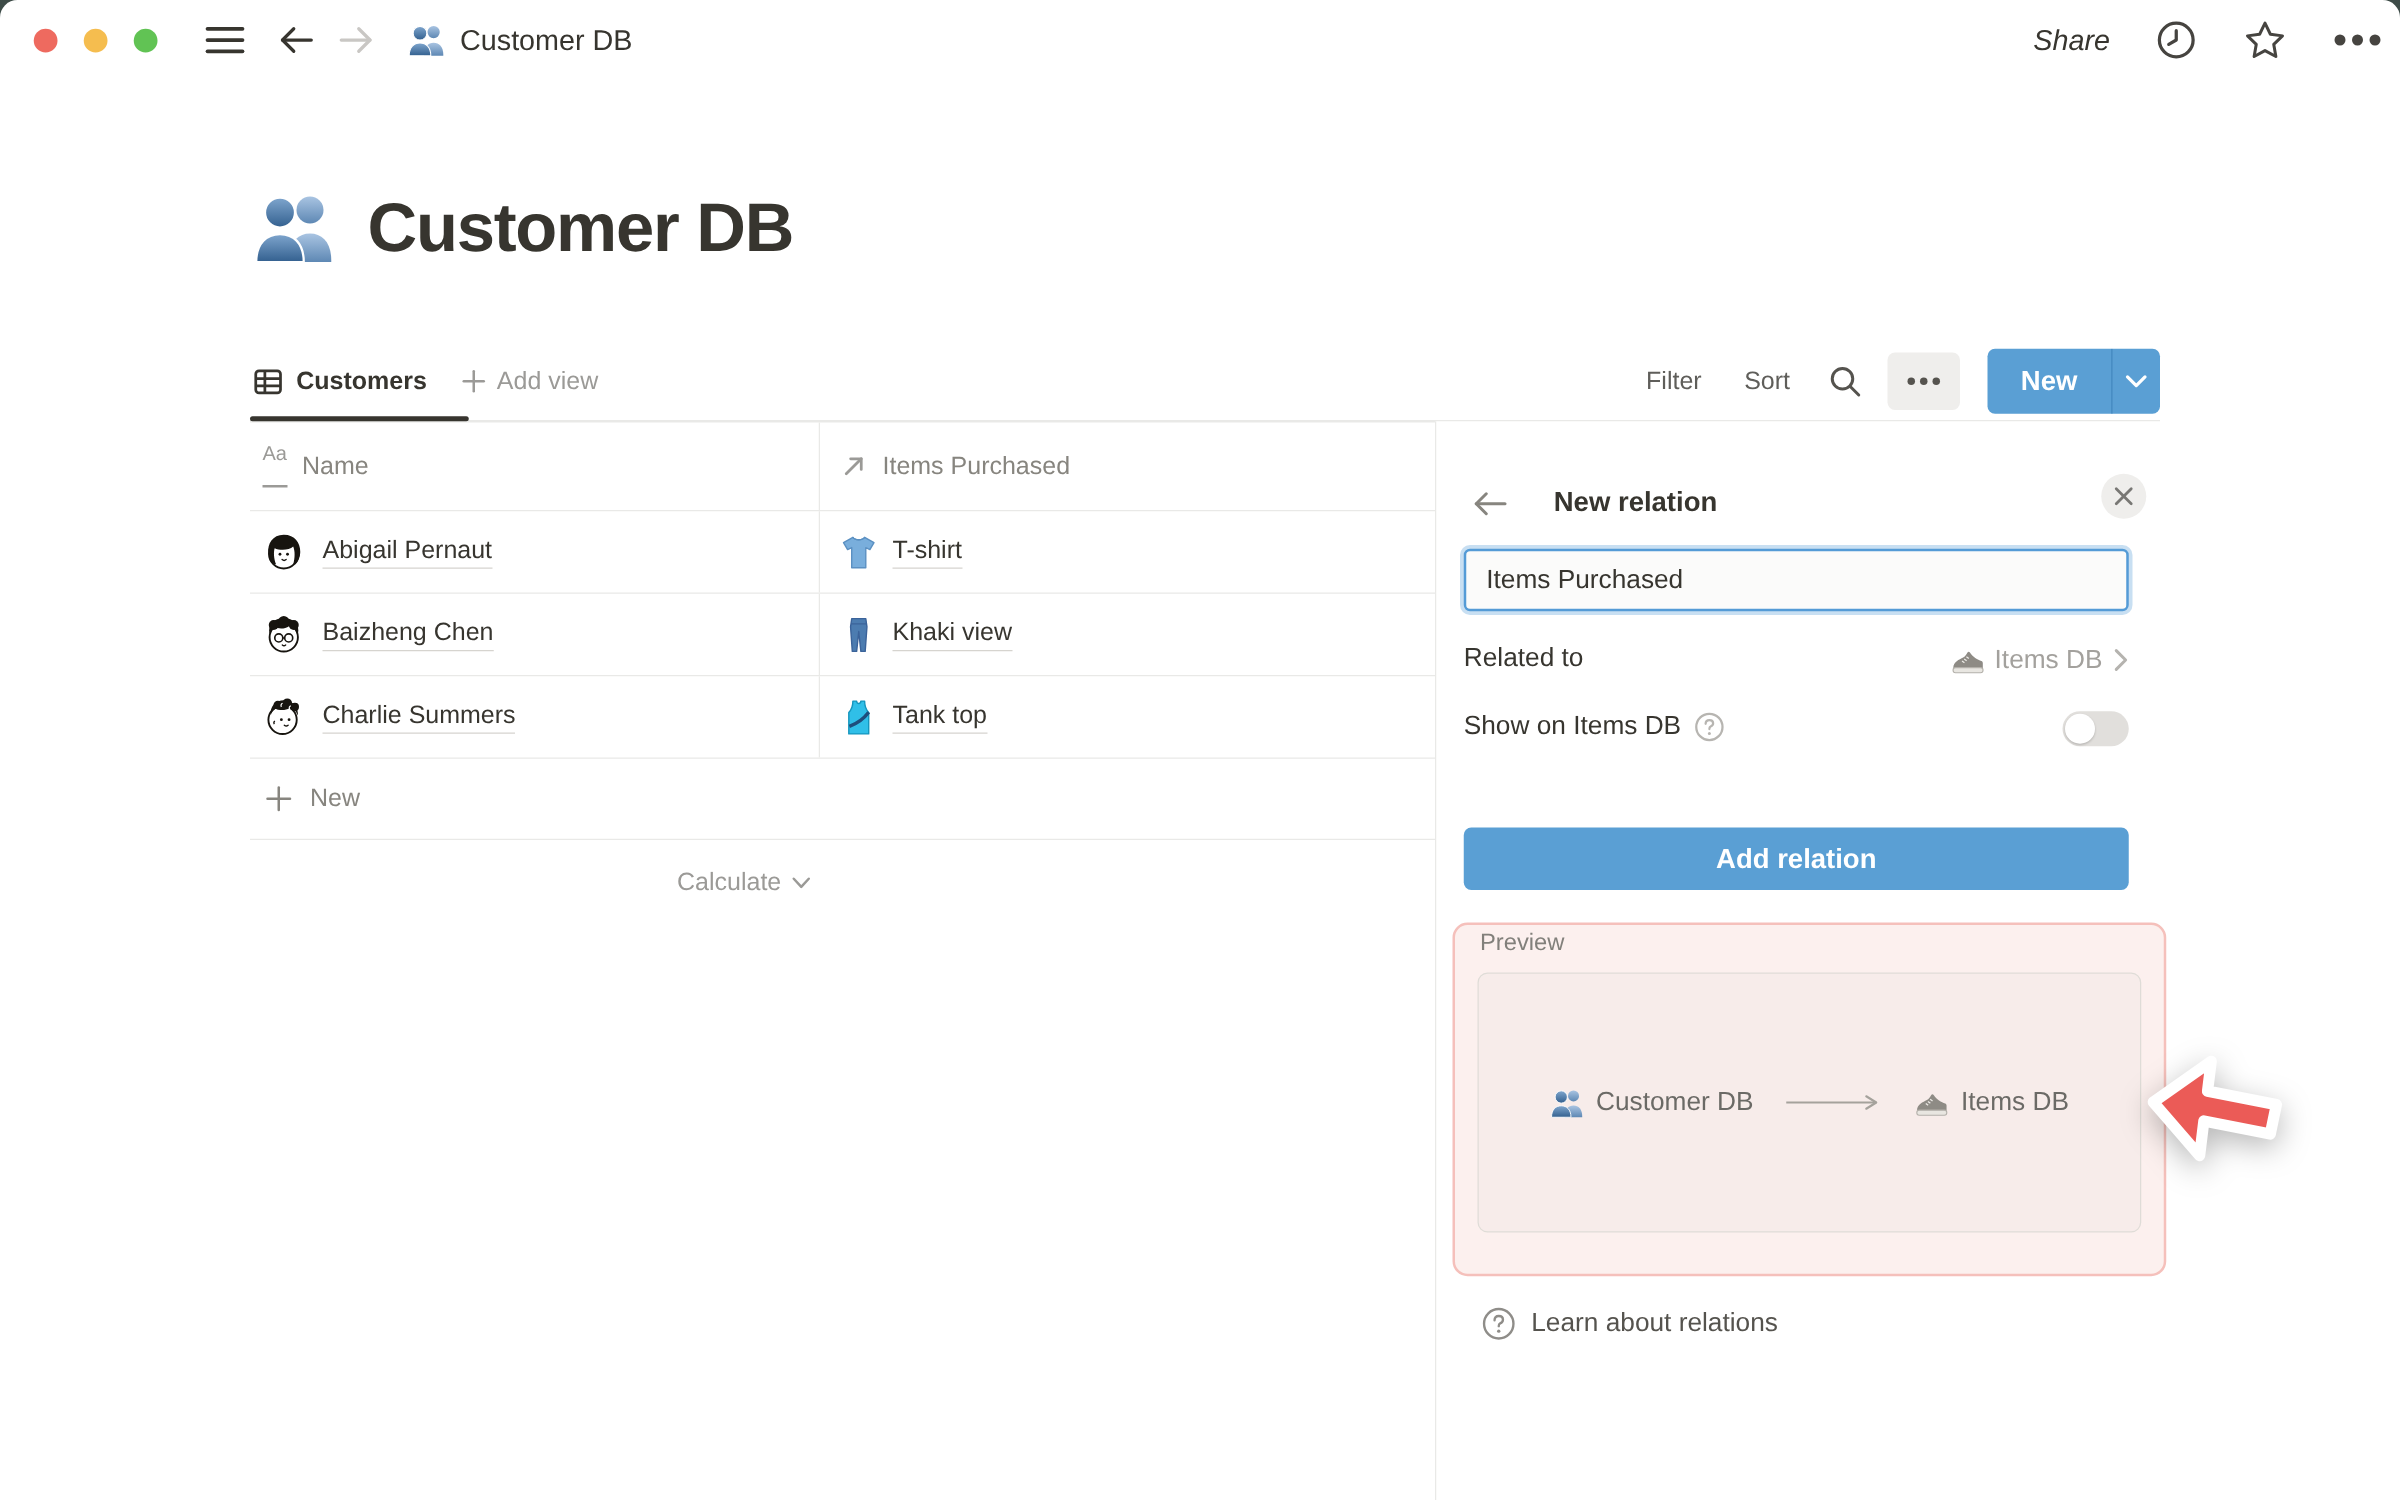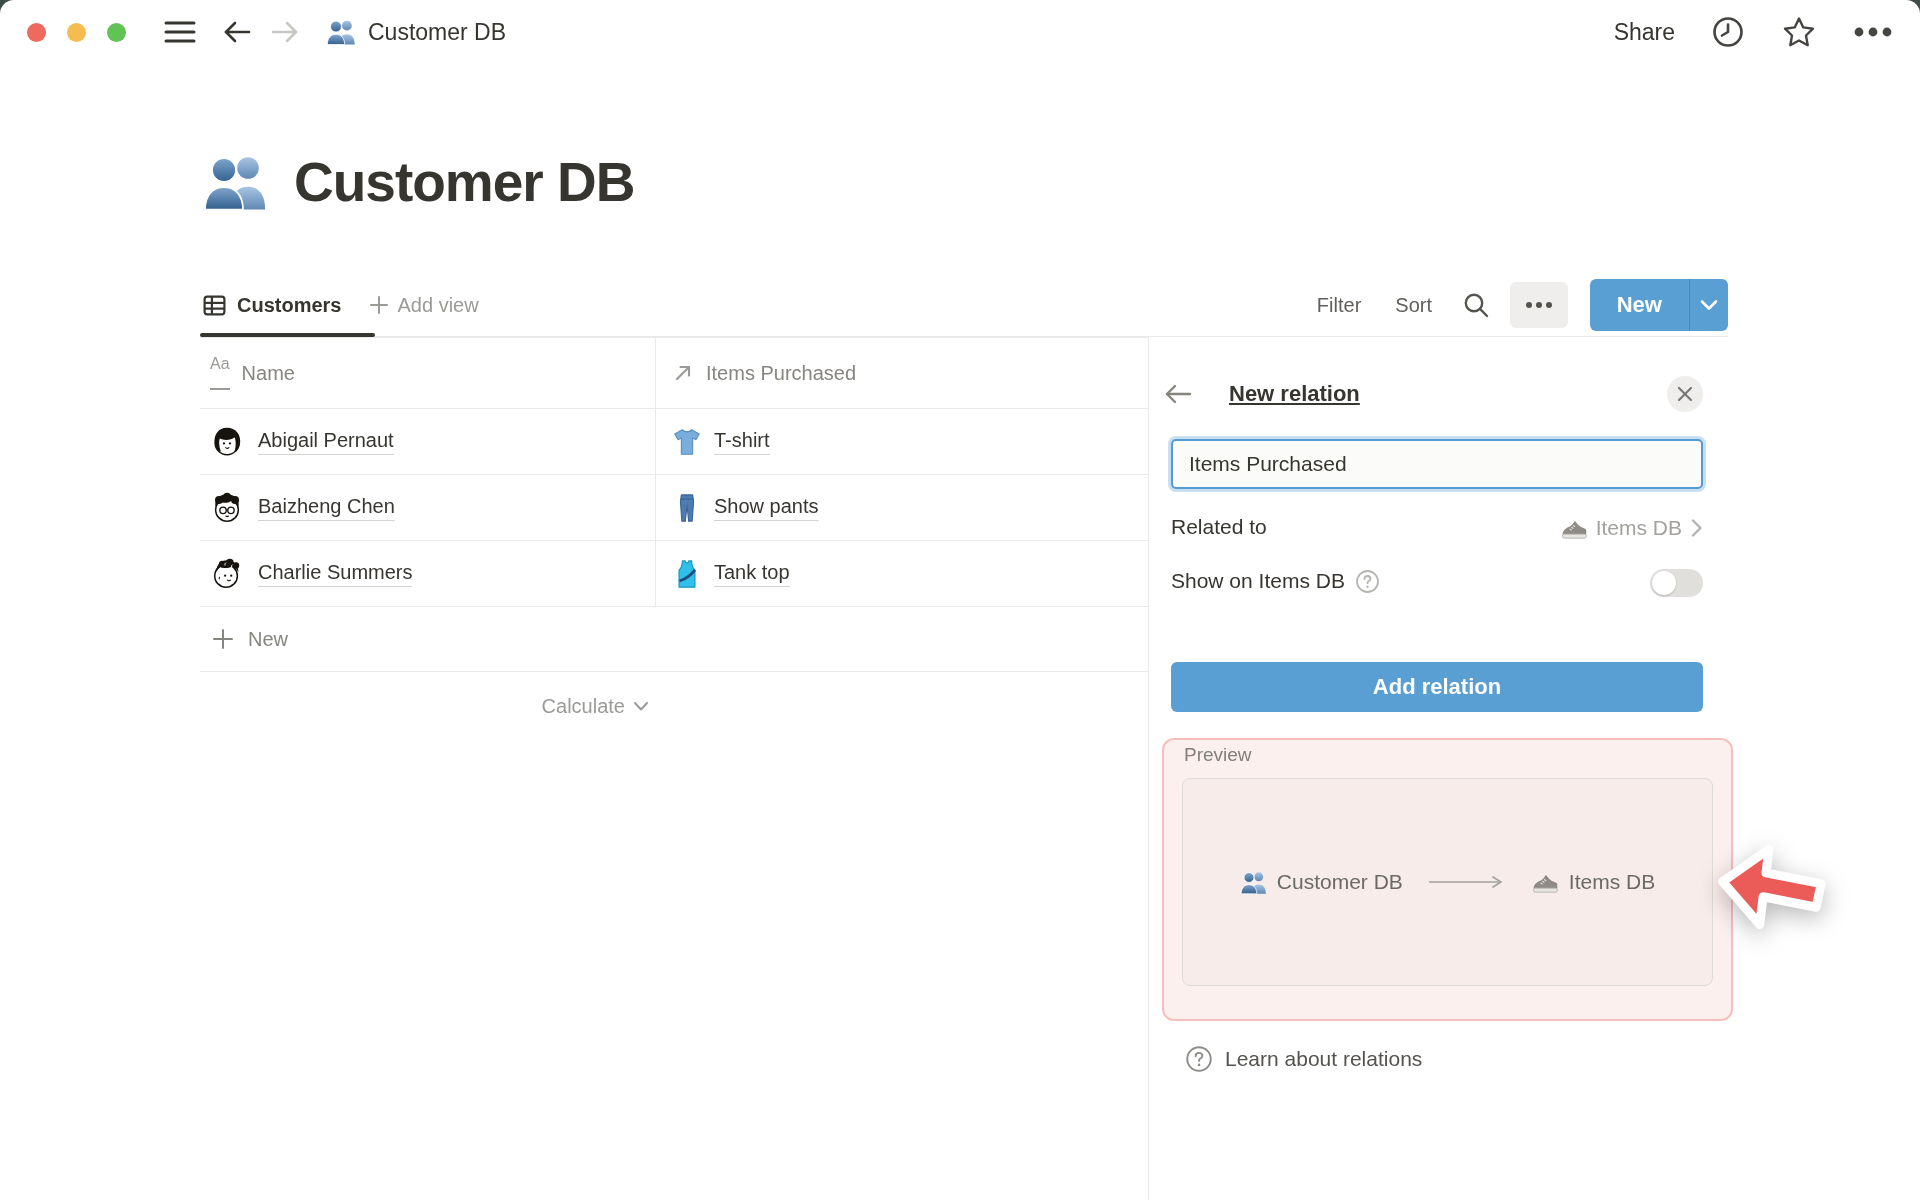--- a/index.html
+++ b/index.html
@@ -7,21 +7,21 @@
   body { background:#3E4C48; font-family:"Liberation Sans","DejaVu Sans",sans-serif; color:#37352F; }
   #window { position:relative; width:1920px; height:1200px; background:#ffffff; border-radius:14px 14px 0 0; overflow:hidden; }
   svg { display:block; }
 
   
   #titlebar { position:absolute; left:0; top:0; width:1920px; height:64px; display:flex; align-items:center; }
   .traffic { width:19px; height:19px; border-radius:50%; }
   #titlebar .tl-group { display:flex; gap:21px; margin-left:27px; }
   .tbar-icon { display:flex; align-items:center; justify-content:center; cursor:default; }
   #tb-title { font-size:23px; font-weight:500; color:#37352F; margin-left:12px; }
-  #tb-right { position:absolute; right:27px; top:0; height:64px; display:flex; align-items:center; gap:36px; }
+  #tb-right { position:absolute; right:14px; top:0; height:64px; display:flex; align-items:center; gap:36px;font-style:italic; }
   #tb-share { font-size:23px; color:#37352F; }
 
   
   #page-head { position:absolute; left:202px; top:150px; display:flex; align-items:center; gap:26px; }
   #page-title-text { font-size:55px; font-weight:700; letter-spacing:-1px; color:#37352F; }
 
   
   #tabbar { position:absolute; left:200px; top:276px; width:1528px; height:58px; display:flex; align-items:center; }
   #tab-customers { display:flex; align-items:center; gap:10px; padding:0 6px 0 2px; }
   #tab-customers .lbl { font-size:20px; font-weight:600; color:#37352F; }
@@ -52,21 +52,21 @@
   .avatar { width:34px; height:34px; margin-right:14px; }
   .page-link { font-size:20px; font-weight:500; color:#37352F; border-bottom:1.5px solid #D6D4CF; padding-bottom:2px; }
   .item-icon { width:30px; height:30px; margin-right:12px; }
   #new-row { height:65px; display:flex; align-items:center; padding-left:12px; border-bottom:1.5px solid #E9E9E7; color:#87857F; }
   #new-row .lbl { font-size:20px; margin-left:14px; }
   #calc-row { height:68px; display:flex; align-items:center; justify-content:flex-end; width:455px; padding-right:6px; color:#9B9A97; }
   #calc-row .lbl { font-size:20px; margin-right:8px; }
 
   
   #panel { position:absolute; left:1148px; top:337px; width:772px; height:863px; border-left:1.5px solid #E9E9E7; background:#fff; }
-  #panel-header { position:absolute; left:14px; top:36px; width:540px; height:42px; display:flex; align-items:center;text-decoration:underline; }
+  #panel-header { position:absolute; left:28px; top:36px; width:540px; height:42px; display:flex; align-items:flex-end; }
   #panel-title { font-size:22px; font-weight:700; color:#37352F; margin-left:36px; }
   #panel-close { margin-left:auto; width:36px; height:36px; border-radius:50%; background:#EFEEEC; display:flex; align-items:center; justify-content:center; }
   #relation-name-input { position:absolute; left:22px; top:102px; width:532px; height:50px; border:2px solid #549BD6; border-radius:5px; background:#FBFBFA; box-shadow:0 0 0 3px rgba(84,155,214,0.32); font-size:21px; color:#37352F; padding:0 16px; font-family:inherit; outline:none; }
   .panel-row { position:absolute; left:22px; width:532px; height:44px; display:flex; align-items:flex-start; }
   #related-row { top:178px; }
   #show-row { top:232px; }
   .panel-row .row-lbl { font-size:21px; color:#37352F; }
   #related-value { margin-left:auto; display:flex; align-items:center; gap:8px; }
   #related-value .val { font-size:21px; color:#A3A19D; }
   #toggle { margin-left:auto; width:53px; height:28px; border-radius:14px; background:#E1DFDC; position:relative; }
@@ -287,21 +287,21 @@
           <line x1="17.2" y1="20.5" x2="18.8" y2="20.5" stroke="#17140F" stroke-width="1.4"></line>
           <path d="M16.8 26.5 q1.4 1.2 2.8 0" fill="none" stroke="#17140F" stroke-width="1.2" stroke-linecap="round"></path>
         </svg>
         <span class="page-link">Baizheng Chen</span>
       </div>
       <div class="cell-item">
         <svg class="item-icon" viewBox="0 0 32 32">
           <path d="M10 2 L22 2 L23 9 L21.5 30 L17.8 30 L16 13 L14.2 30 L10.5 30 L9 9 Z" fill="#4C7CB0" stroke="#3B639A" stroke-width="1.2" stroke-linejoin="round"></path>
           <line x1="9.4" y1="6.5" x2="22.6" y2="6.5" stroke="#3B639A" stroke-width="1.2"></line>
         </svg>
-        <span class="page-link">Show pants</span>
+        <span class="page-link">Khaki view</span>
       </div>
     </div>
 
     <div class="trow drow">
       <div class="cell-name">
         <svg class="avatar" viewBox="0 0 36 36">
           <circle cx="17" cy="20" r="12" fill="#fff" stroke="#17140F" stroke-width="1.6"></circle>
           <path d="M7 16 C6 8 12 3 19 3.5 C26 4 30.5 9 30 16.5 C28 11.5 25.5 10 23 10 C19.5 12.5 13.5 12 11 10.5 C9.2 11.8 7.6 13.5 7 16 Z" fill="#17140F"></path>
           <circle cx="13" cy="7.5" r="3.6" fill="#17140F"></circle>
             <circle cx="21" cy="5.8" r="4" fill="#17140F"></circle>

